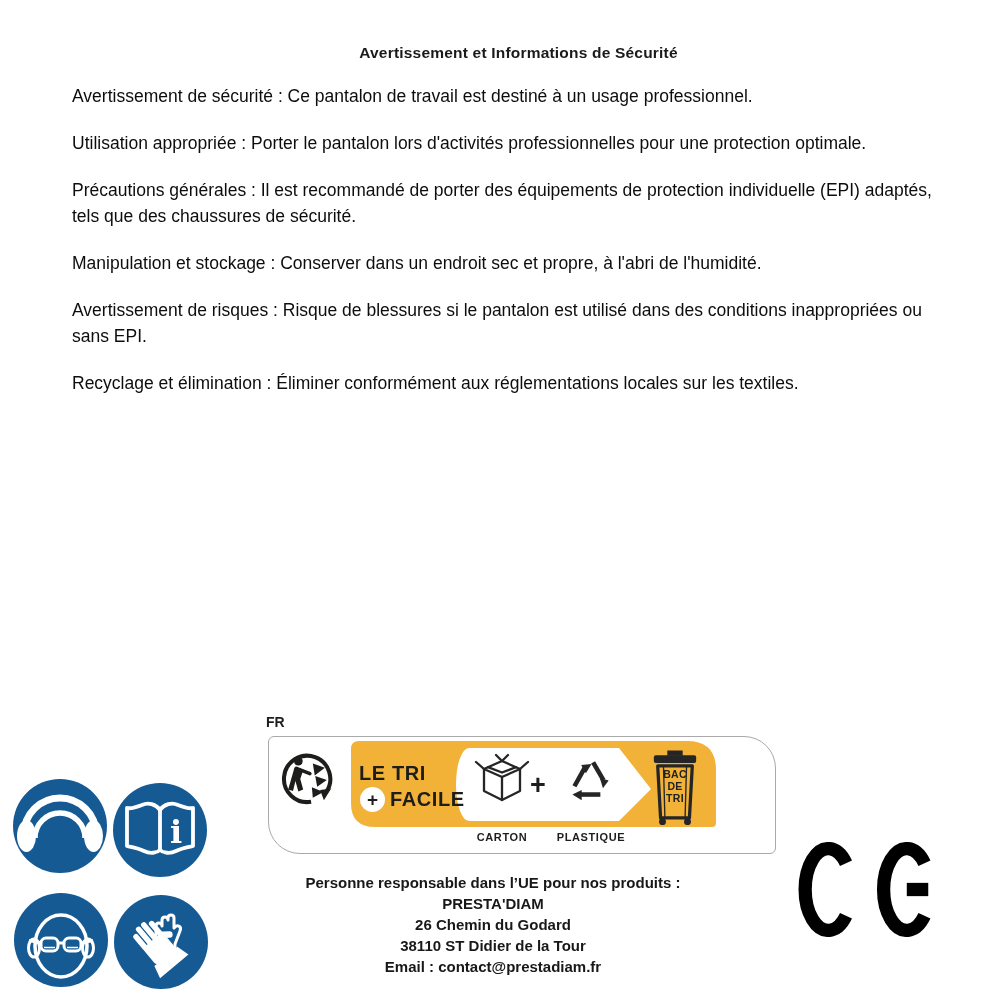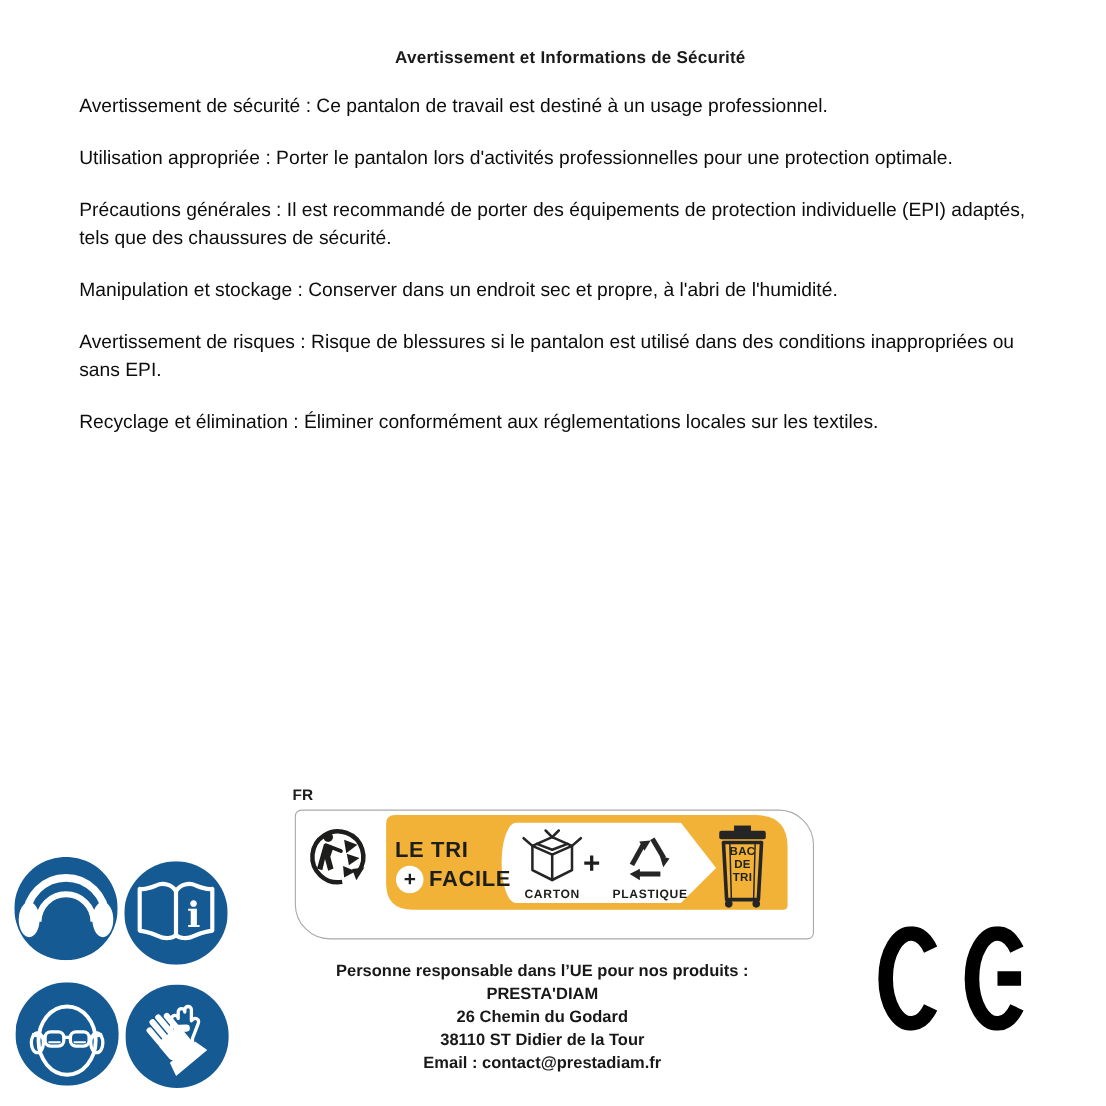--- a/index.html
+++ b/index.html
@@ -9,33 +9,33 @@
   }
   .title{
     position:absolute;top:28px;left:0;width:100%;text-align:center;
     font-size:15.5px;font-weight:bold;color:#1a1a1a;margin:16px;letter-spacing:.2px;
   }
   .bodytext{position:absolute;left:72px;top:83px;width:872px;}
   .bodytext p{margin:0 0 21px 0;font-size:17.5px;line-height:26px;color:#0d0d0d;}
   
   .fr-label{position:absolute;left:266px;top:714px;font-size:14px;font-weight:bold;color:#1d1d1b;}
   .banner{
-    position:absolute;left:268px;top:736px;width:472px;height:118px;background:#fff;
+    position:absolute;left:268px;top:736px;width:508px;height:118px;background:#fff;
     border:1.5px solid #a9a9a9;border-radius:6px 32px 6px 32px;box-sizing:border-box;
   }
   .banner .shapes{position:absolute;left:0;top:0;width:450px;height:118px;}
   .banner .abs{position:absolute;}
   .letri{left:90px;top:25px;font-size:20px;font-weight:800;color:#1d1d1b;letter-spacing:.6px;}
   .pluscircle{
     left:91px;top:50px;width:25px;height:25px;border-radius:50%;background:#fff;
     display:flex;align-items:center;justify-content:center;
     font-size:19px;font-weight:900;color:#1d1d1b;line-height:1;
   }
   .facile{left:121px;top:51px;font-size:20px;font-weight:800;color:#1d1d1b;letter-spacing:.6px;}
-  .mat-label{font-size:11px;font-weight:700;color:#1d1d1b;letter-spacing:.6px;text-align:center;}
+  .mat-label{font-size:11px;font-weight:700;color:#1d1d1b;letter-spacing:.6px;text-align:center;margin-top:24px;}
   .carton-label{left:195px;top:70px;width:76px;}
   .plastique-label{left:282px;top:70px;width:80px;}
   .plus-sep{left:261px;top:33px;font-size:27px;font-weight:800;color:#1d1d1b;}
   .bin-text{left:381px;top:31px;width:50px;text-align:center;font-size:10.5px;line-height:12px;font-weight:800;color:#222;letter-spacing:.3px;}
   .separez{right:8px;top:91px;font-size:16.5px;font-style:italic;font-weight:600;color:#101010;letter-spacing:.2px;}
   
   .sicon{position:absolute;width:94px;height:94px;}
   .ear{left:13px;top:779px;}
   .book{left:113px;top:783px;}
   .goggles{left:14px;top:893px;}

